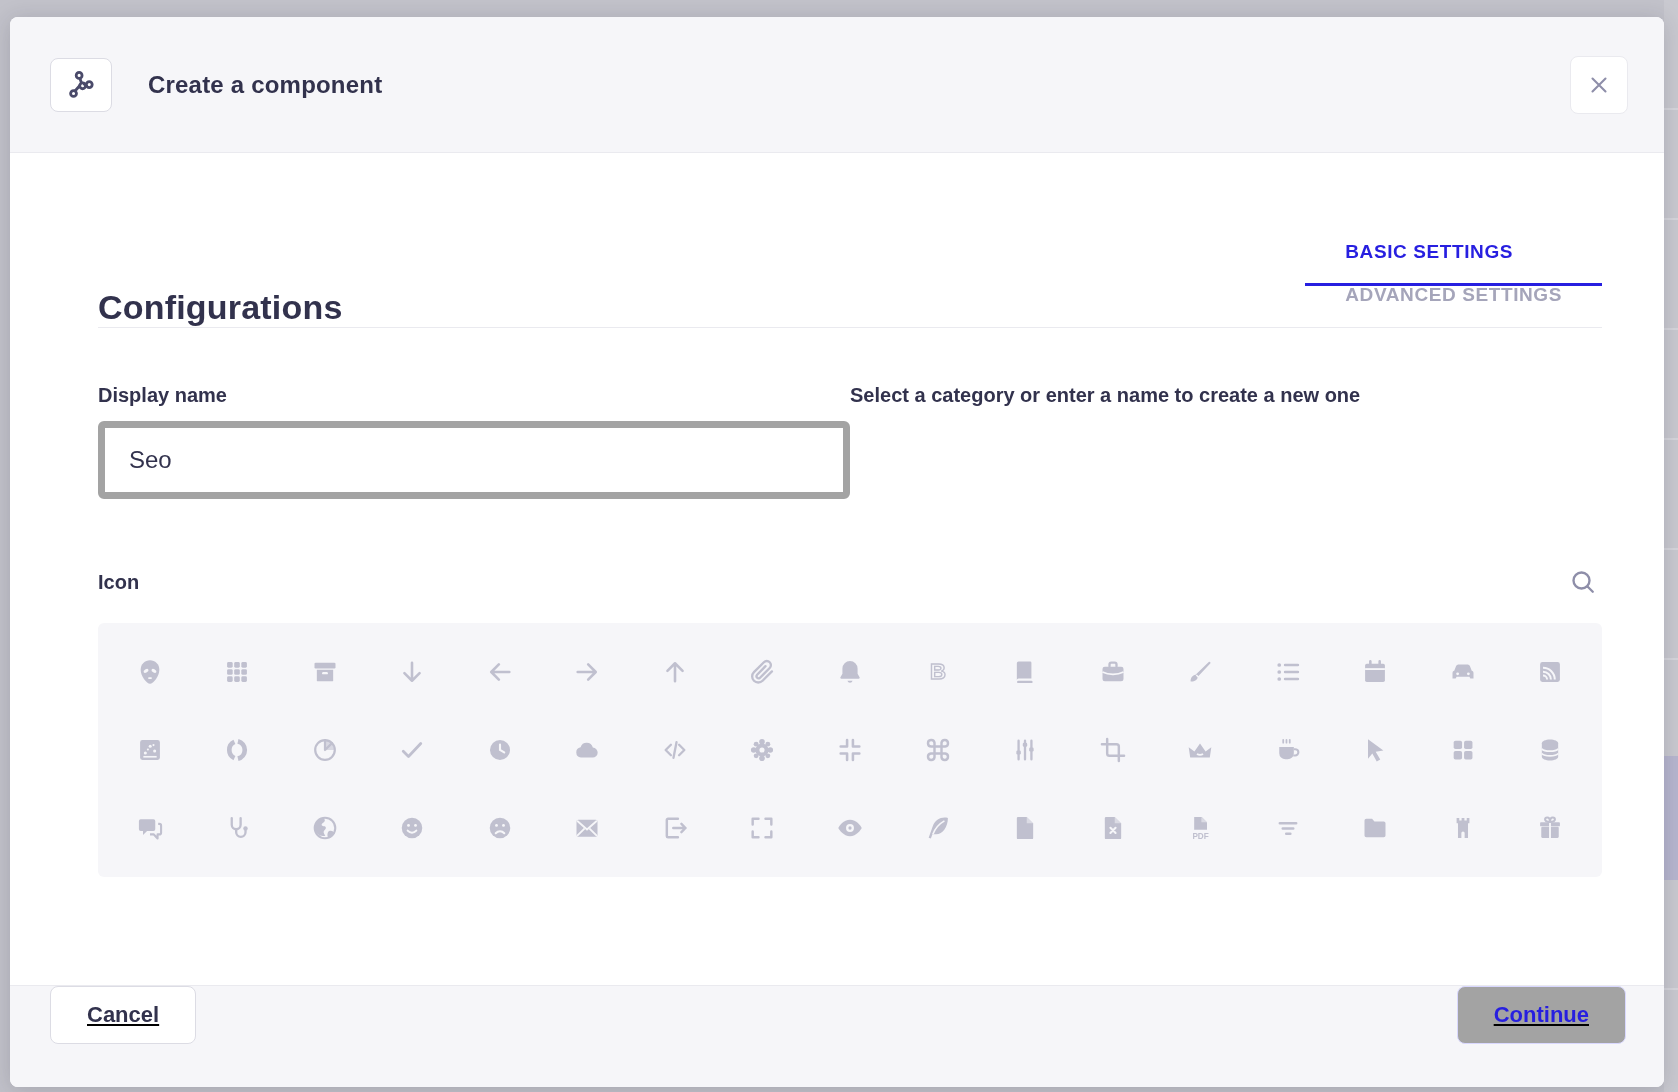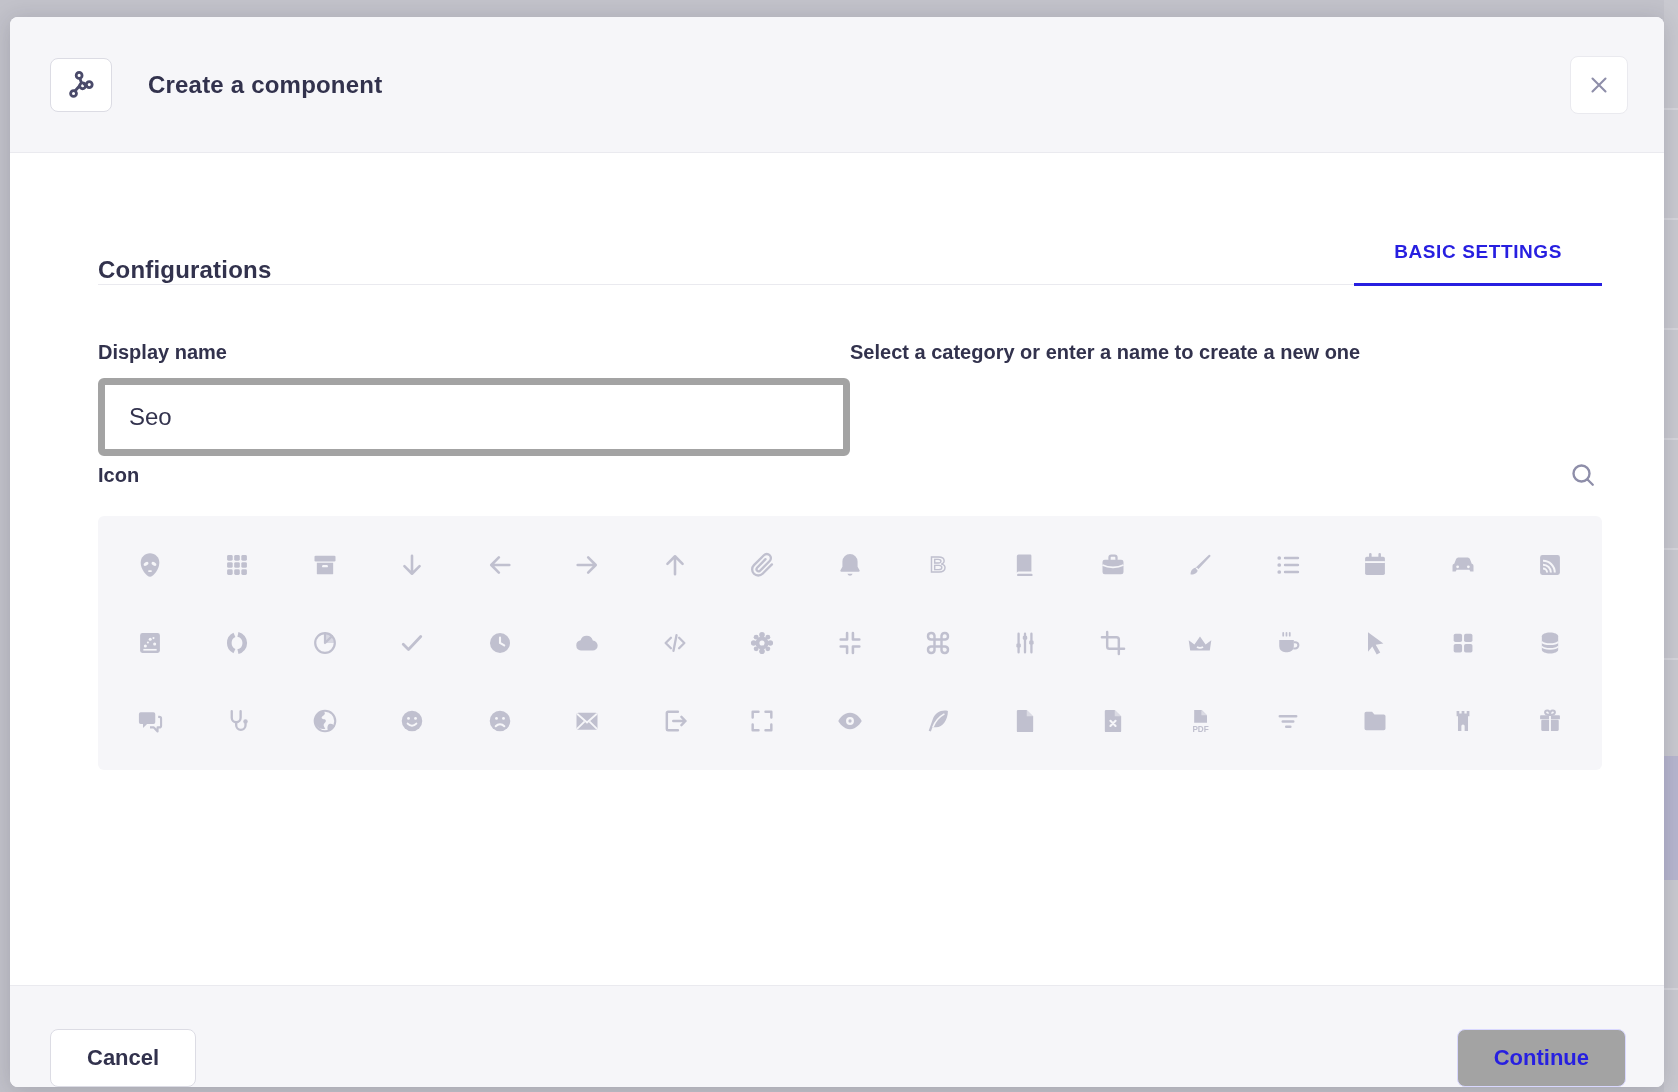--- a/index.html
+++ b/index.html
@@ -34,21 +34,21 @@
   }
   .modal-title { margin-left: 36px; font-size: 24px; font-weight: 700; color: #32324d; letter-spacing: .2px; }
   .close-btn {
     margin-left: auto; width: 58px; height: 58px; background: #fff; border: 1px solid #eaeaef;
     border-radius: 8px; display: flex; align-items: center; justify-content: center; cursor: pointer; color: #8e8ea9;
   }
 
   .modal-body { flex: 1; background: #fff; padding: 88px 62px 0 88px; }
 
   .section-head { display: flex; justify-content: space-between; align-items: flex-end; border-bottom: 1px solid #eaeaef; }
-  .head-text h1 { font-size: 24px; font-weight: 700; color: #32324d; letter-spacing: .2px; }
+  .head-text h1 { font-size: 34px; font-weight: 700; color: #32324d; letter-spacing: .2px; }
   .head-text p { font-size: 21px; color: #666687; margin-top: 10px; padding-bottom: 20px; }
   .tabs { display: flex; flex-direction: column; }
   .tab {
     padding: 0 40px 20px; font-size: 19px; font-weight: 700; letter-spacing: .6px;
     color: #a5a5ba; cursor: pointer; border-bottom: 3px solid transparent; margin-bottom: -2px; white-space: nowrap;
   }
   .tab.active { color: #271fe0; border-bottom-color: #271fe0; }
 
   .form-row { display: flex; margin-top: 56px; }
   .field { flex: 1; min-width: 0; }
@@ -57,37 +57,37 @@
     width: 100%; height: 78px; border: 7px solid #a3a3a3; border-radius: 6px;
     padding: 0 24px; font-size: 24px; color: #32324d; font-family: inherit; background: #fff; outline: none;
   }
   .select {
     width: 100%; height: 78px; border: 1px solid #dcdce4; border-radius: 6px;
     padding: 0 26px 0 34px; display: flex; align-items: center; justify-content: space-between;
     font-size: 24px; color: #32324d; cursor: pointer; background: #fff; color-scheme: light;
   }
   .select .caret { color: #8e8ea9; display: flex; }
 
-  .icon-head { display: flex; align-items: center; justify-content: space-between; }
+  .icon-head { margin-top: 64px; display: flex; align-items: center; justify-content: space-between; }
   .icon-label { font-size: 20px; font-weight: 700; color: #32324d; }
   .search-btn { background: none; border: none; cursor: pointer; padding: 4px; display: flex; color: #8e8ea9; }
 
   .icon-grid {
     margin-top: 22px; background: #f6f6f9; border-radius: 6px; padding: 10px 8px;
     display: grid; grid-template-columns: repeat(17, 1fr);
   }
   .icon-cell {
     height: 78px; display: flex; align-items: center; justify-content: center;
     background: none; border: none; cursor: pointer; color: #c0c0cf; --bg: #f6f6f9; border-radius: 4px;
   }
   .icon-cell svg { width: 28px; height: 28px; display: block; }
 
   .modal-footer {
     flex: 0 0 102px; background: #f6f6f9; border-top: 1px solid #eaeaef;
-    display: flex; align-items: flex-end; justify-content: space-between; padding: 0 38px 0 40px;
+    display: flex; align-items: flex-start; justify-content: space-between; padding: 0 38px 0 40px; text-decoration: underline;
   }
   .btn { height: 58px; border-radius: 8px; font-size: 22px; font-weight: 700; padding: 0 36px; cursor: pointer; font-family: inherit; }
   .btn-cancel { background: #fff; border: 1px solid #dcdce4; color: #32324d; }
   .btn-continue { background: #a3a3a3; border: 1px solid #d9d8ff; color: #271fe0; }
 </style>
 </head>
 <body>
 
 <div class="scroll-strip">
   <div class="seg-lines"></div>
@@ -117,20 +117,21 @@
   </div>
 
   <div class="modal-body">
 
     <div class="section-head">
       <div class="head-text">
         <h1>Configurations</h1>
       </div>
       <div class="tabs">
           <div class="tab active">BASIC SETTINGS</div>
+          <div class="tab">ADVANCED SETTINGS</div>
         </div>
     </div>
 
     <div class="form-row">
       <div class="field">
         <div class="field-label">Display name</div>
         <input class="text-input" type="text" value="Seo" style="">
       </div>
       <div class="field">
         <div class="field-label">Select a category or enter a name to create a new one</div>

